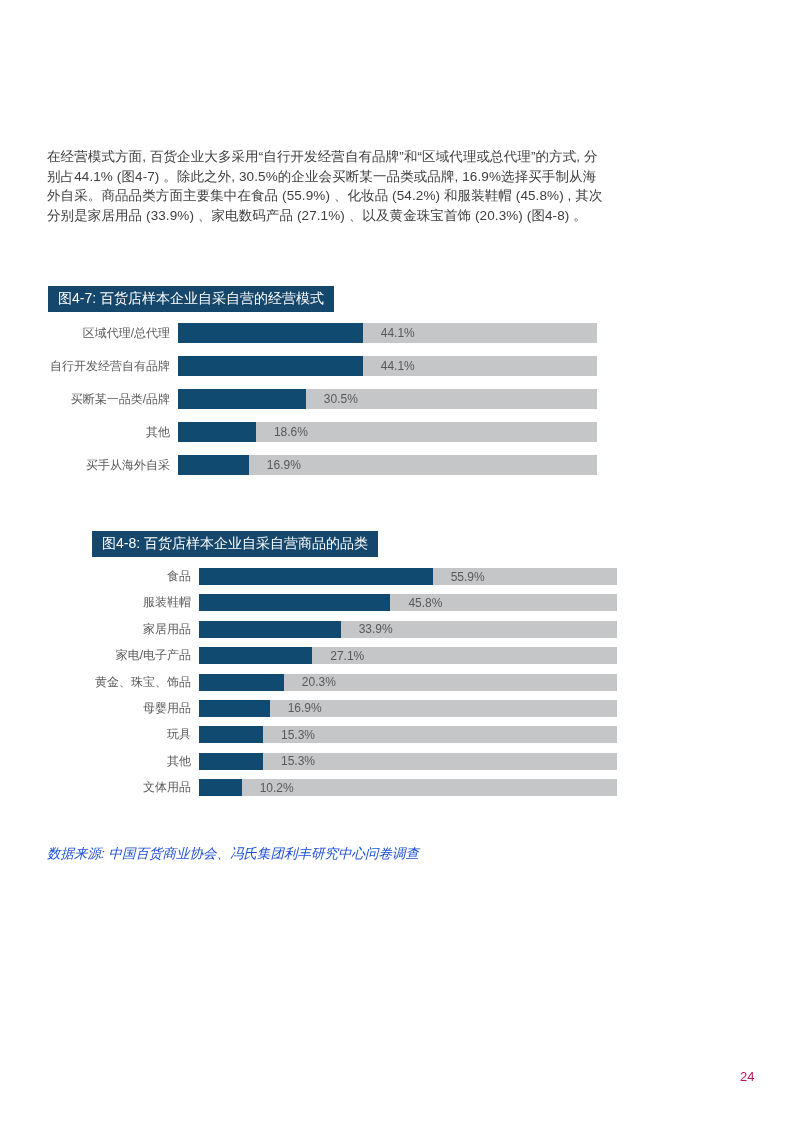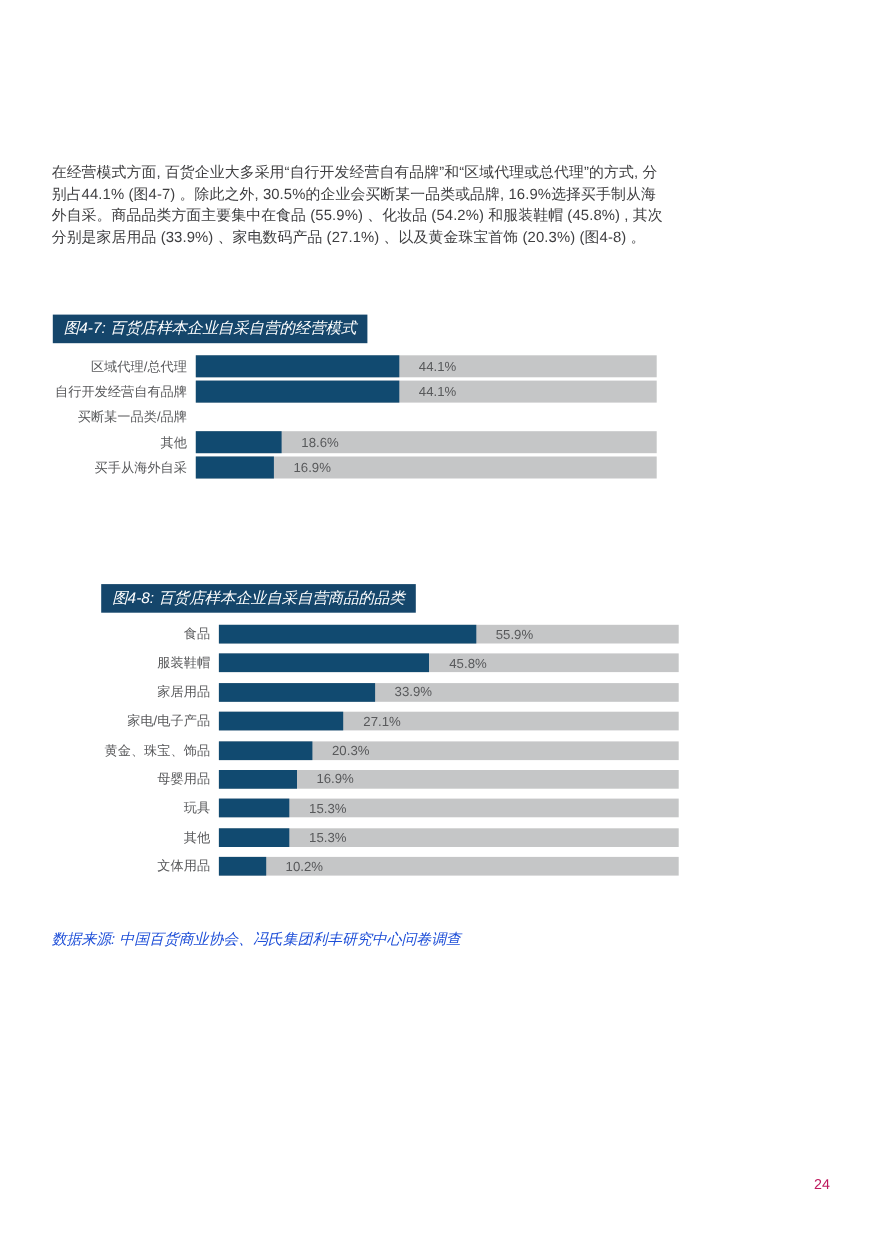--- a/index.html
+++ b/index.html
@@ -19,25 +19,24 @@
   .fig { position:absolute; left:48px; }
   .fig1 { top:286px; width:549px; }
   .fig2 { top:531px; width:525px;margin-left:44px; }
   .fig-title {
     display:inline-block;
     background:var(--title-bg, #15466b);
     color:var(--title-text, #ffffff);
     font-size:14px; line-height:17px;
     padding:4px 10px 5px 10px;
     white-space:nowrap;
-    font-style:italic;
   }
   .rows { margin-top:11px; }
   .chart-row { display:flex; align-items:center; }
-  .chart0 .chart-row { height:20px; margin-bottom:3px; }
+  .chart0 .chart-row { height:20px; margin-bottom:13px; }
   .chart1 .chart-row { height:17px; margin-bottom:9.4px; }
   .bar-label {
     text-align:right; padding-right:8px;
     font-size:12px; color:var(--label-text, #58595b);
     white-space:nowrap; flex:none;
   }
   .chart0 .bar-label { width:130px; }
   .chart1 .bar-label { width:107px; }
   .bar-track {
     background:var(--bar-track, #c5c6c7);
@@ -79,20 +78,24 @@
         </div>
         <div class="chart-row">
           <span class="bar-label">自行开发经营自有品牌</span>
           <div class="bar-track">
             <div class="bar-fill" style="width: 44.1%;"></div>
             <span class="bar-value">44.1%</span>
           </div>
         </div>
         <div class="chart-row">
           <span class="bar-label">买断某一品类/品牌</span>
+          <div class="bar-track">
+            <div class="bar-fill" style="width: 30.5%;"></div>
+            <span class="bar-value">30.5%</span>
+          </div>
         </div>
         <div class="chart-row">
           <span class="bar-label">其他</span>
           <div class="bar-track">
             <div class="bar-fill" style="width: 18.6%;"></div>
             <span class="bar-value">18.6%</span>
           </div>
         </div>
         <div class="chart-row">
           <span class="bar-label">买手从海外自采</span>

